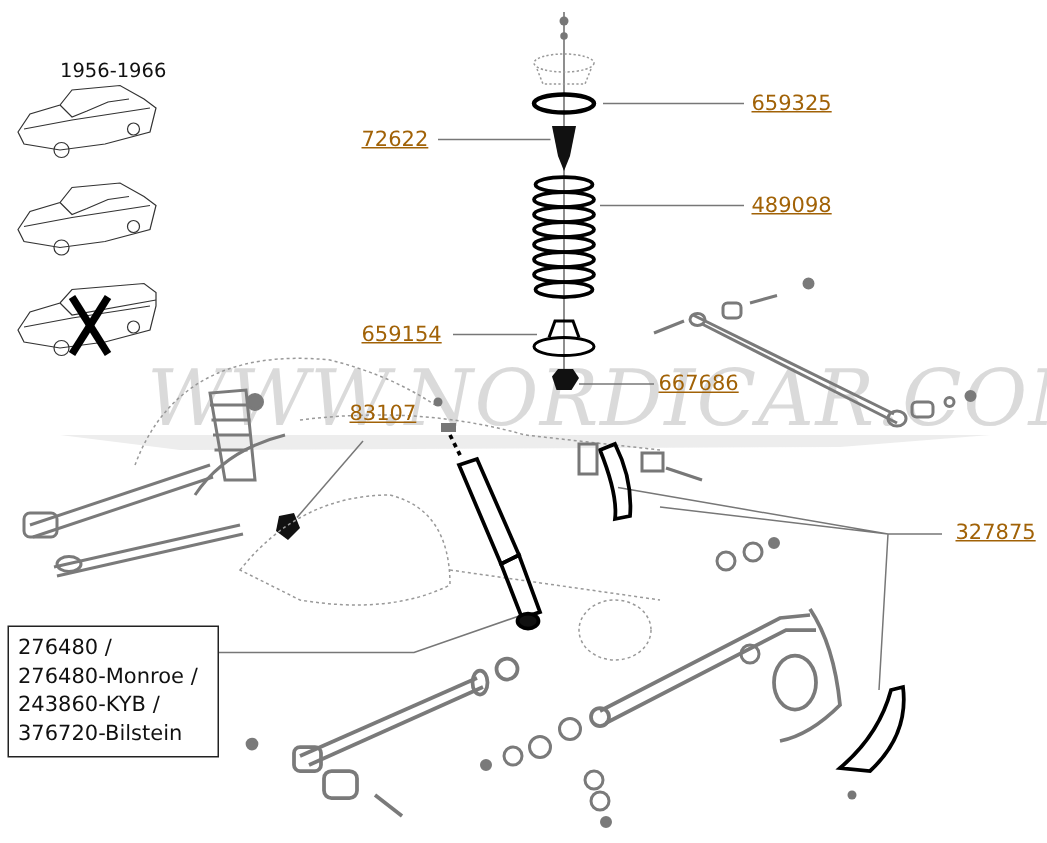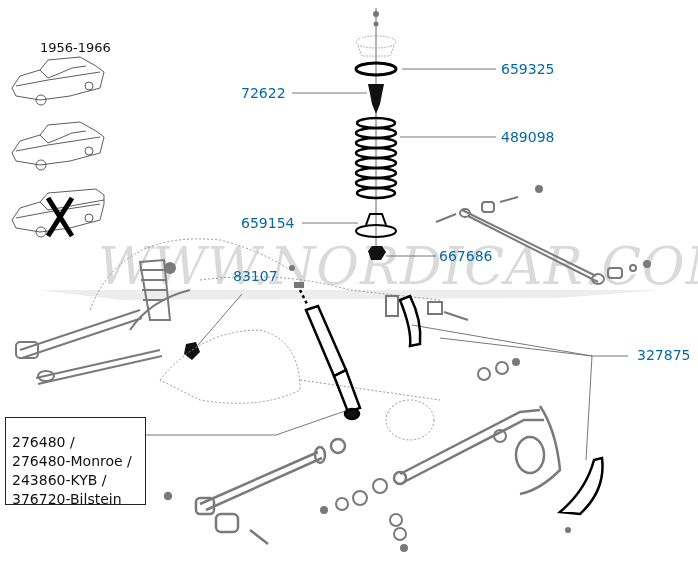--- a/index.html
+++ b/index.html
@@ -1,23 +1,23 @@
 <!DOCTYPE html>
 <html><head>
 <meta charset="utf-8">
 <style>
   html, body { margin: 0; padding: 0; background: #ffffff; }
   body { width: 698px; height: 562px; position: relative; overflow: hidden;
          font-family: "DejaVu Sans", sans-serif; color: #111; }
   #stage { position: absolute; left: 0; top: 0; width: 698px; height: 562px; }
-  .lbl { position: absolute; font-size: 14px; line-height: 16px; white-space: nowrap; color: #0369a1; }
+  .lbl { position: absolute; font-size: 14px; line-height: 16px; white-space: nowrap; color: #a16207; text-decoration: underline; }
   .year { position: absolute; left: 40px; top: 22px; font-size: 13px; margin-top: 18px; }
   .shock-box { position: absolute; left: 5px; top: 417px; width: 141px; height: 88px;
                border: 1px solid #222; background: #fff; box-sizing: border-box;
-               padding: 15px 6px; font-size: 14px; line-height: 19px; }
+               padding: 5px 6px; font-size: 14px; line-height: 19px; }
   .shock-box div { white-space: nowrap; }
   .watermark { position: absolute; left: 98px; top: 236px; font-family: "DejaVu Serif", serif;
                font-style: italic; font-size: 52px; letter-spacing: 1px; color: rgba(150,150,150,0.35);
                white-space: nowrap; pointer-events: none; }
 </style>
 </head>
 <body>
 
 <div id="stage">
 

